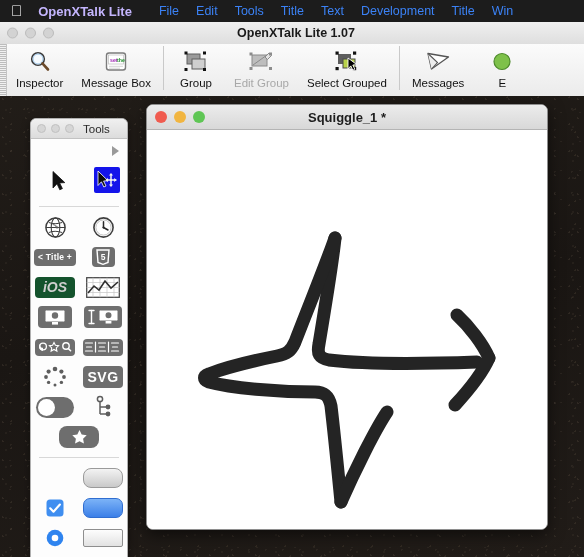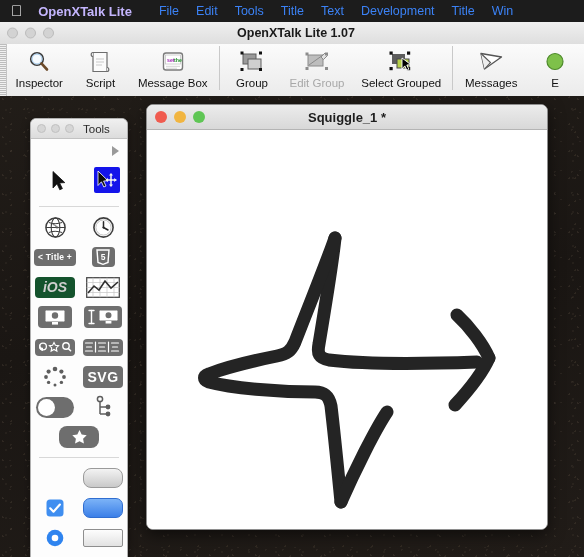--- a/index.html
+++ b/index.html
@@ -216,32 +216,20 @@
       <div class="tb-icon">
         <svg width="26" height="26" viewBox="0 0 26 26">
           <circle cx="11" cy="10" r="6.3" fill="#f6fbff" stroke="#3a3a3a" stroke-width="1.6"></circle>
           <circle cx="11" cy="10" r="5" fill="none" stroke="#9fc6e8" stroke-width="1"></circle>
           <line x1="15.4" y1="14.4" x2="21" y2="20.5" stroke="#6b4a2a" stroke-width="2.6" stroke-linecap="round"></line>
         </svg>
       </div>
       <span class="tb-label">Inspector</span>
     </div>
 
-    <div class="tb-item">
-      <div class="tb-icon">
-        <svg width="24" height="26" viewBox="0 0 24 26">
-          <path d="M5 3.5h14v19H5z" fill="#fbfbfb" stroke="#6d6d6d" stroke-width="1.2"></path>
-          <path d="M5 3.5c-2.4 0-2.4 4 0 4M19 22.5c2.4 0 2.4-4 0-4" fill="#ededed" stroke="#6d6d6d" stroke-width="1.2"></path>
-          <line x1="8" y1="10" x2="16" y2="10" stroke="#c9c9c9" stroke-width="1"></line>
-          <line x1="8" y1="13" x2="16" y2="13" stroke="#c9c9c9" stroke-width="1"></line>
-          <line x1="8" y1="16" x2="14" y2="16" stroke="#c9c9c9" stroke-width="1"></line>
-        </svg>
-      </div>
-      <span class="tb-label">Script</span>
-    </div>
 
     <div class="tb-item">
       <div class="tb-icon">
         <svg width="26" height="26" viewBox="0 0 26 26">
           <rect x="3.5" y="4" width="19" height="17" rx="2.5" fill="#fff" stroke="#7b7b7b" stroke-width="1.4"></rect>
           <rect x="5.5" y="6" width="15" height="9" fill="#fff" stroke="#c5c5c5" stroke-width="0.8"></rect>
           <text x="7" y="12.6" font-family="'Liberation Sans',sans-serif" font-size="5.2" fill="#9b1fb0" font-weight="bold">set</text>
           <text x="14" y="12.6" font-family="'Liberation Sans',sans-serif" font-size="5.2" fill="#1f8f2a" font-weight="bold">the</text>
           <line x1="6" y1="17.3" x2="20" y2="17.3" stroke="#d5d5d5" stroke-width="1"></line>
           <line x1="6" y1="19.2" x2="17" y2="19.2" stroke="#d5d5d5" stroke-width="1"></line>

